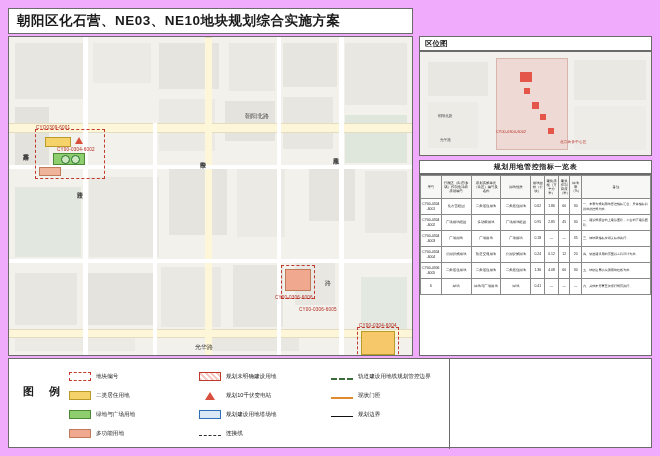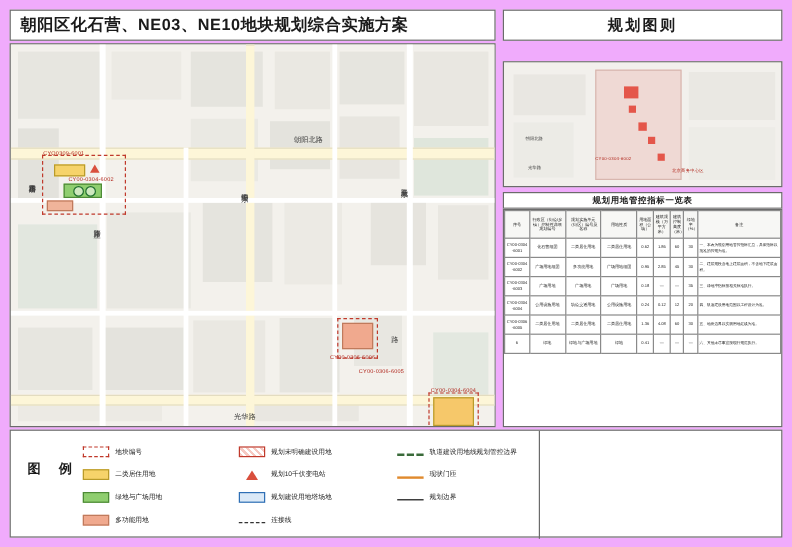--- a/index.html
+++ b/index.html
@@ -50,23 +50,20 @@
   .vline{position:absolute;background:#6b6b6b;width:1px;}
 </style>
 </head>
 <body>
 
 <div id="page">
 
   <div class="panel" id="title-bar">
     <div class="t">朝阳区化石营、NE03、NE10地块规划综合实施方案</div>
   </div>
-  <div class="panel" id="legend-title">
-    <div class="t">规划图则</div>
-  </div>
 
   <div class="panel" id="map-panel">
     <div id="map-canvas">
 
       <div class="blk" style="left:0;top:0;width:405px;height:320px;background:#f3f1ec;"></div>
 
       <div class="blk" style="left:6px;top:6px;width:70px;height:56px;background:#e7e6e0;"></div>
       <div class="blk" style="left:84px;top:6px;width:58px;height:40px;background:#eceae4;"></div>
       <div class="blk" style="left:150px;top:6px;width:60px;height:46px;background:#e5e4de;"></div>
       <div class="blk" style="left:220px;top:6px;width:46px;height:48px;background:#eae8e2;"></div>
@@ -128,20 +125,23 @@
       <div class="plot-code" style="left:266px;top:258px;">CY00-0306-6006</div>
       <div class="plot-code" style="left:290px;top:270px;">CY00-0306-6005</div>
 
       <div class="dashbox" style="left:348px;top:290px;width:42px;height:32px;"></div>
       <div class="blk" style="left:352px;top:294px;width:34px;height:24px;background:#f6c86a;border:.5px solid #b99b2a;"></div>
       <div class="plot-code" style="left:350px;top:286px;">CY00-0304-6004</div>
 
     </div>
   </div>
 
+  <div class="panel" id="loc-title">
+    <div class="t">区位图</div>
+  </div>
   <div class="panel" id="loc-map">
     <div style="position:absolute;inset:0;background:#f2f0ec;"></div>
     <div style="position:absolute;left:8px;top:10px;width:60px;height:34px;background:#e9e7e2;"></div>
     <div style="position:absolute;left:8px;top:50px;width:50px;height:46px;background:#ecebe6;"></div>
     <div style="position:absolute;left:76px;top:6px;width:70px;height:90px;background:#efd9d4;border:.5px solid #d8b6ae;"></div>
     <div style="position:absolute;left:154px;top:8px;width:72px;height:40px;background:#eae8e3;"></div>
     <div style="position:absolute;left:154px;top:54px;width:72px;height:44px;background:#edece7;"></div>
     <div style="position:absolute;left:100px;top:20px;width:12px;height:10px;background:#e4564a;"></div>
     <div style="position:absolute;left:104px;top:36px;width:6px;height:6px;background:#e4564a;"></div>
     <div style="position:absolute;left:112px;top:50px;width:7px;height:7px;background:#e4564a;"></div>

